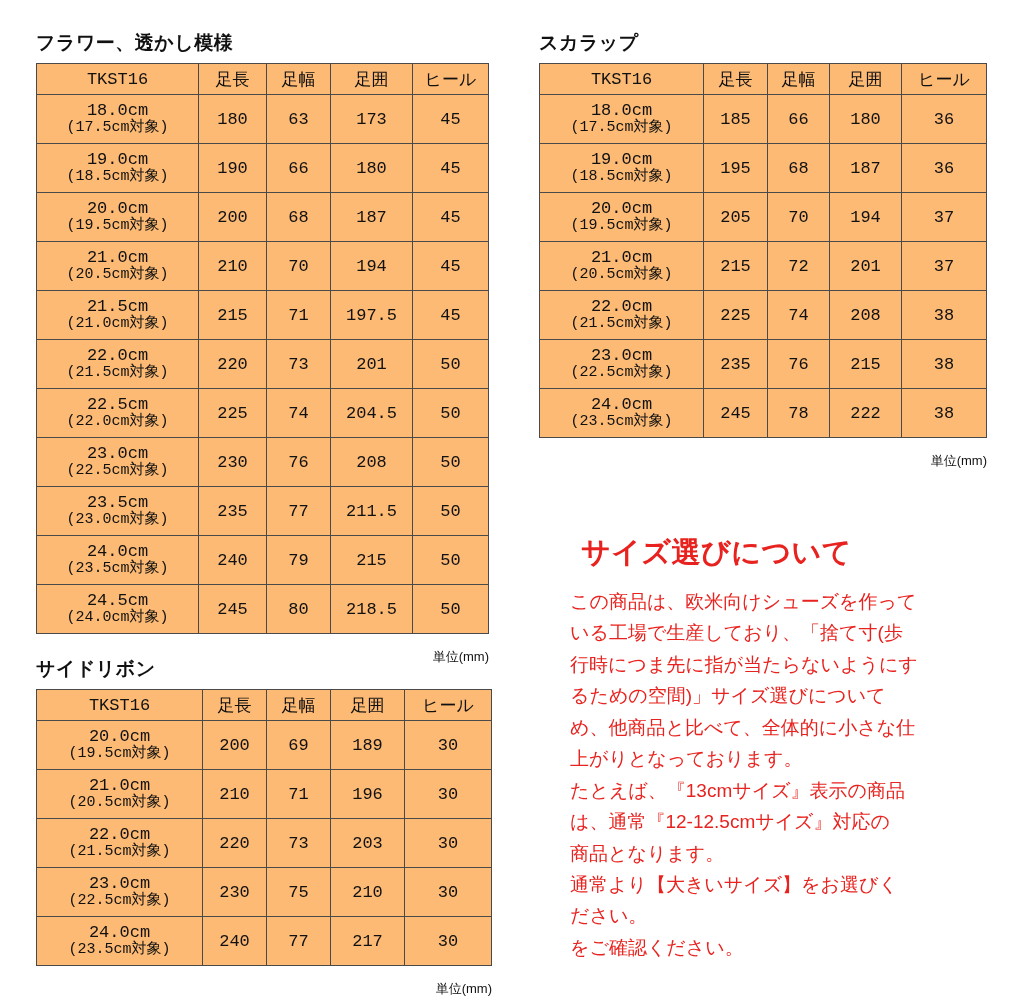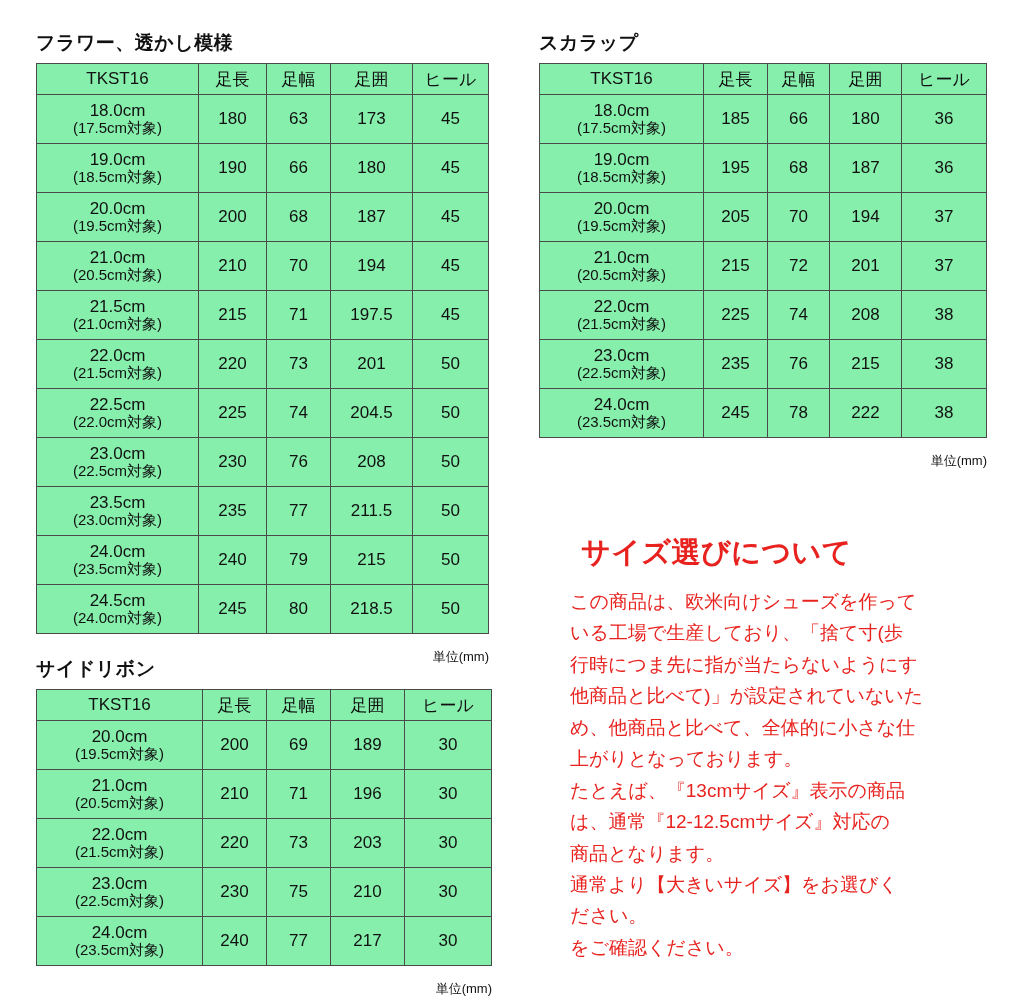--- a/index.html
+++ b/index.html
@@ -26,21 +26,22 @@
   .section-title {
     font-size: 19px;
     font-weight: bold;
     color: #111;
     margin-bottom: 7px;
     letter-spacing: 0.5px;
   }
   table.size-table {
     border-collapse: collapse;
     table-layout: fixed;
-    background: #86efac;
+    background: #fdba74;
+    font-family: Liberation Mono, monospace;
   }
   table.size-table td,
   table.size-table th {
     border: 1px solid #4a4a4a;
     text-align: center;
     vertical-align: middle;
     font-weight: normal;
     font-size: 17px;
     color: #111;
     padding: 0;
@@ -350,21 +351,21 @@
     </table>
     <div class="unit">単位(mm)</div>
   </div>
 
   <div class="block" style="left:570px; top:533px; width:400px;">
     <div class="note-title">サイズ選びについて</div>
     <div class="note-body">
       <p>この商品は、欧米向けシューズを作って</p>
       <p>いる工場で生産しており、「捨て寸(歩</p>
       <p>行時につま先に指が当たらないようにす</p>
-      <p>他商品と比べて)」が設定されていないた</p>
+      <p>るための空間)」サイズ選びについて</p>
       <p>め、他商品と比べて、全体的に小さな仕</p>
       <p>上がりとなっております。</p>
       <p>たとえば、『13cmサイズ』表示の商品</p>
       <p>は、通常『12-12.5cmサイズ』対応の</p>
       <p>商品となります。</p>
       <p>通常より【大きいサイズ】をお選びく</p>
       <p>ださい。</p>
       <p>をご確認ください。</p>
     </div>
   </div>

